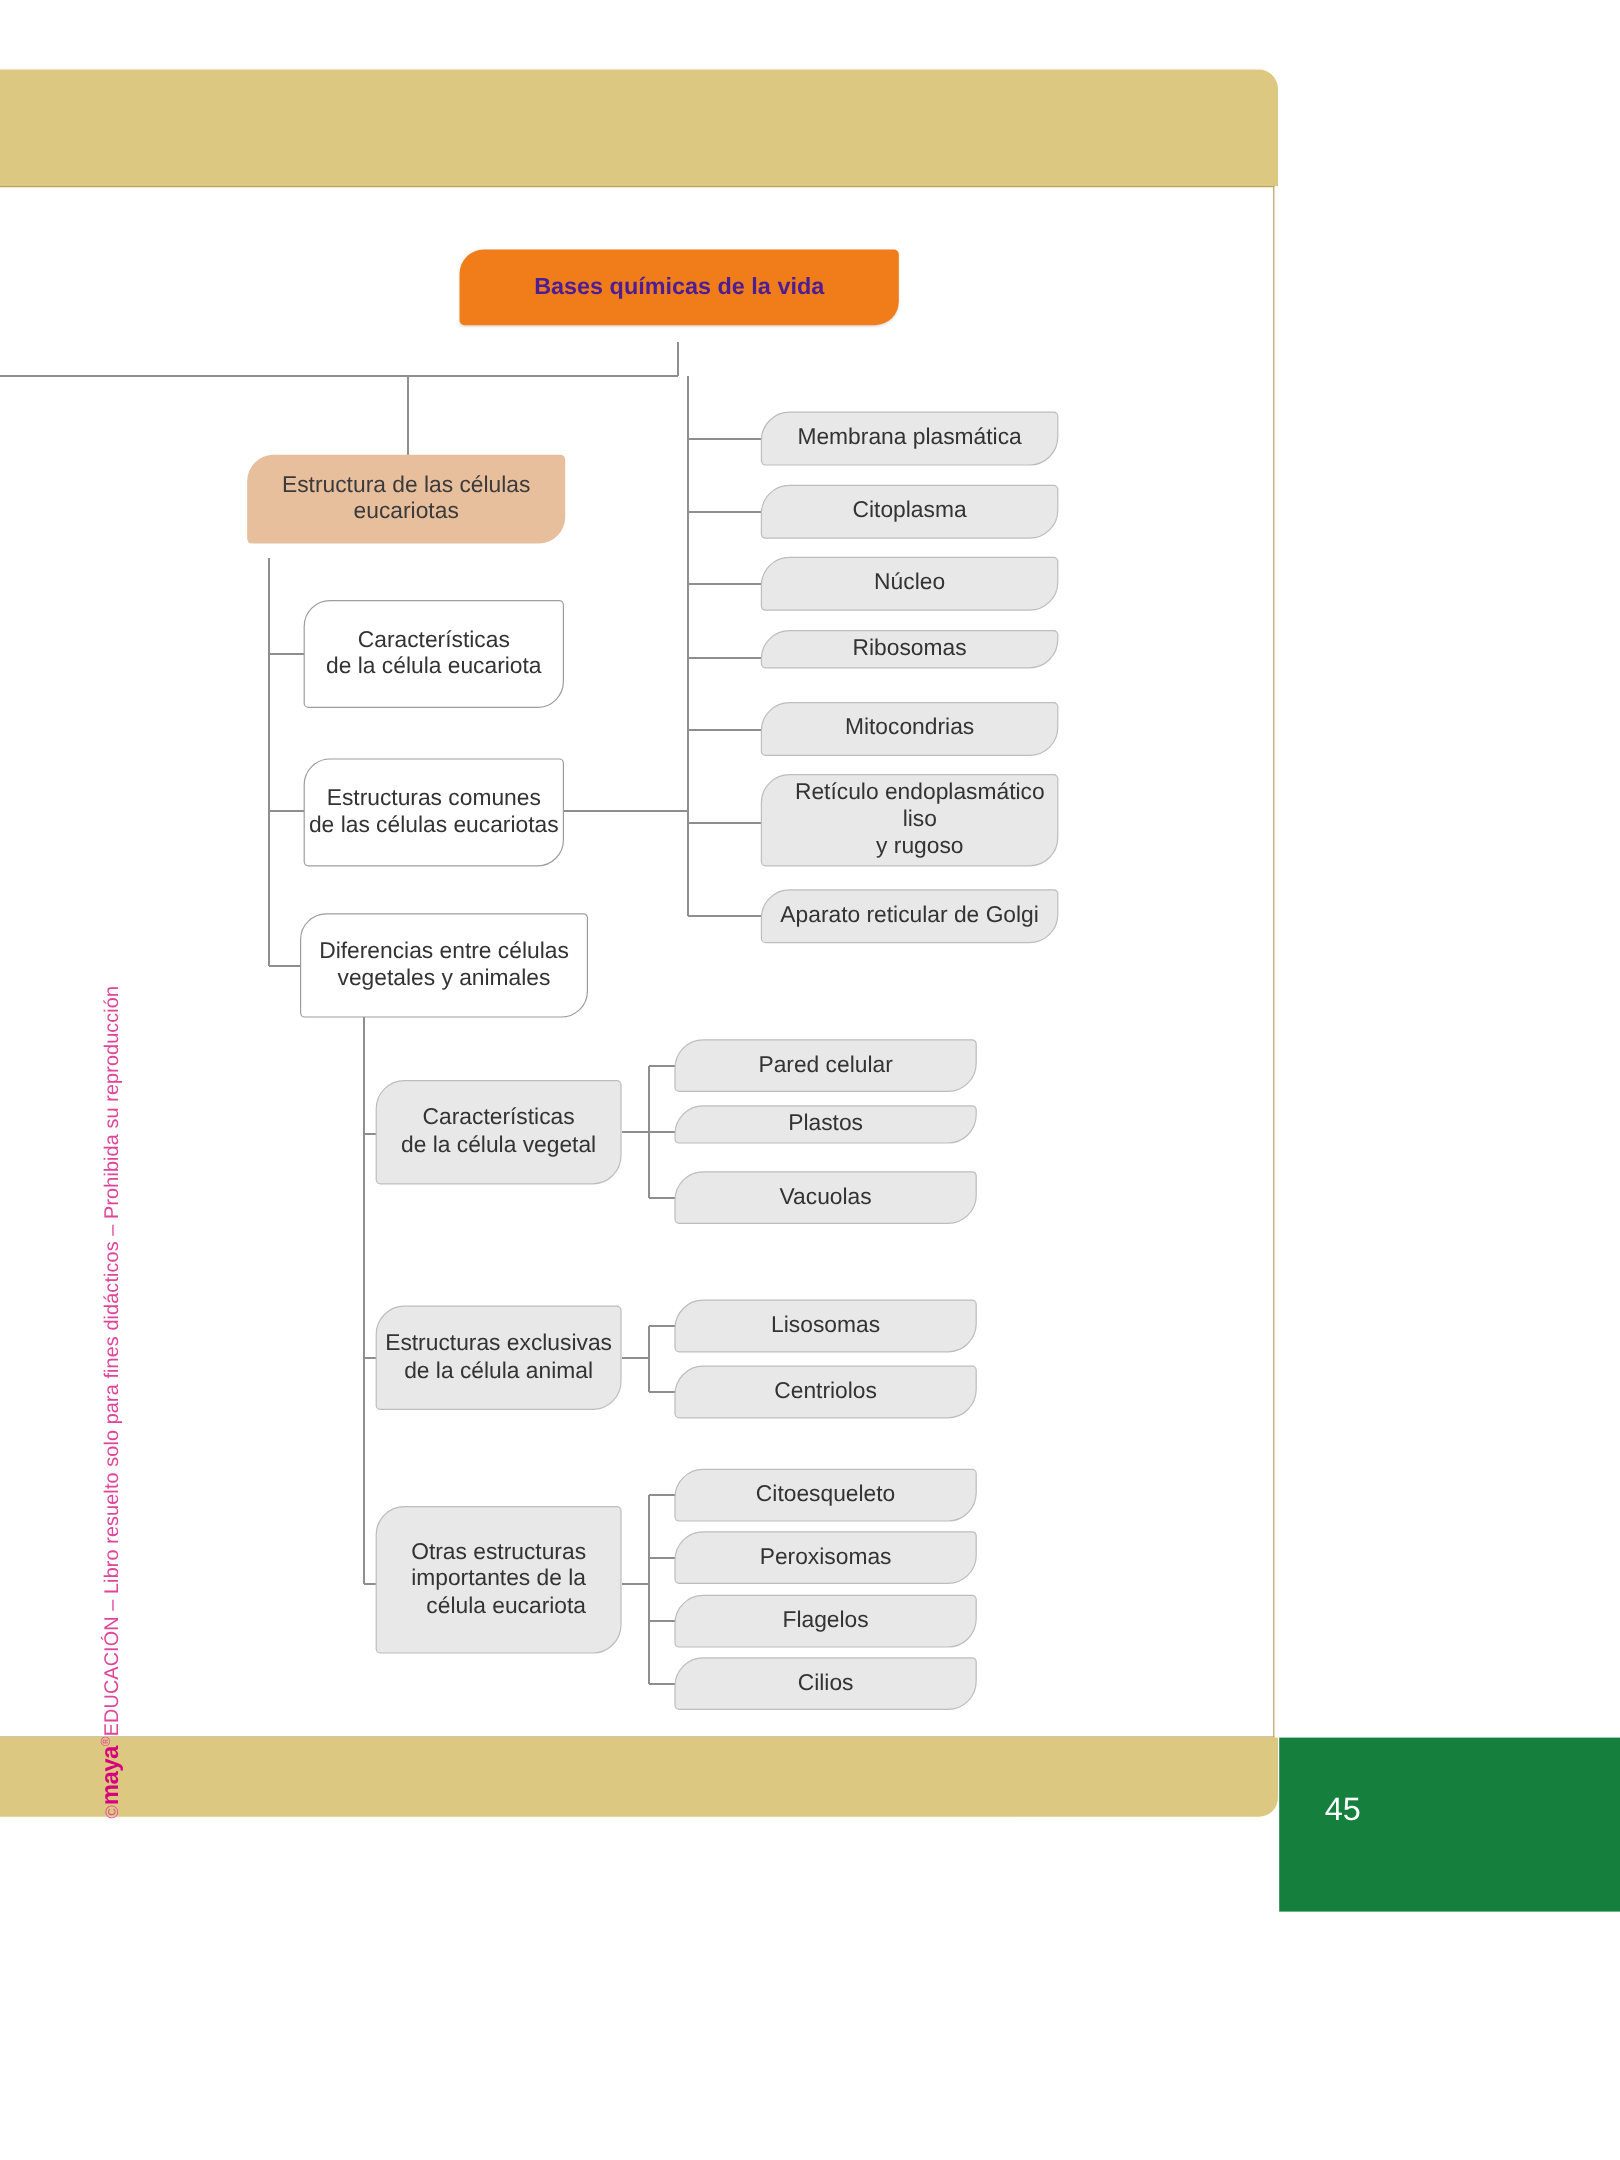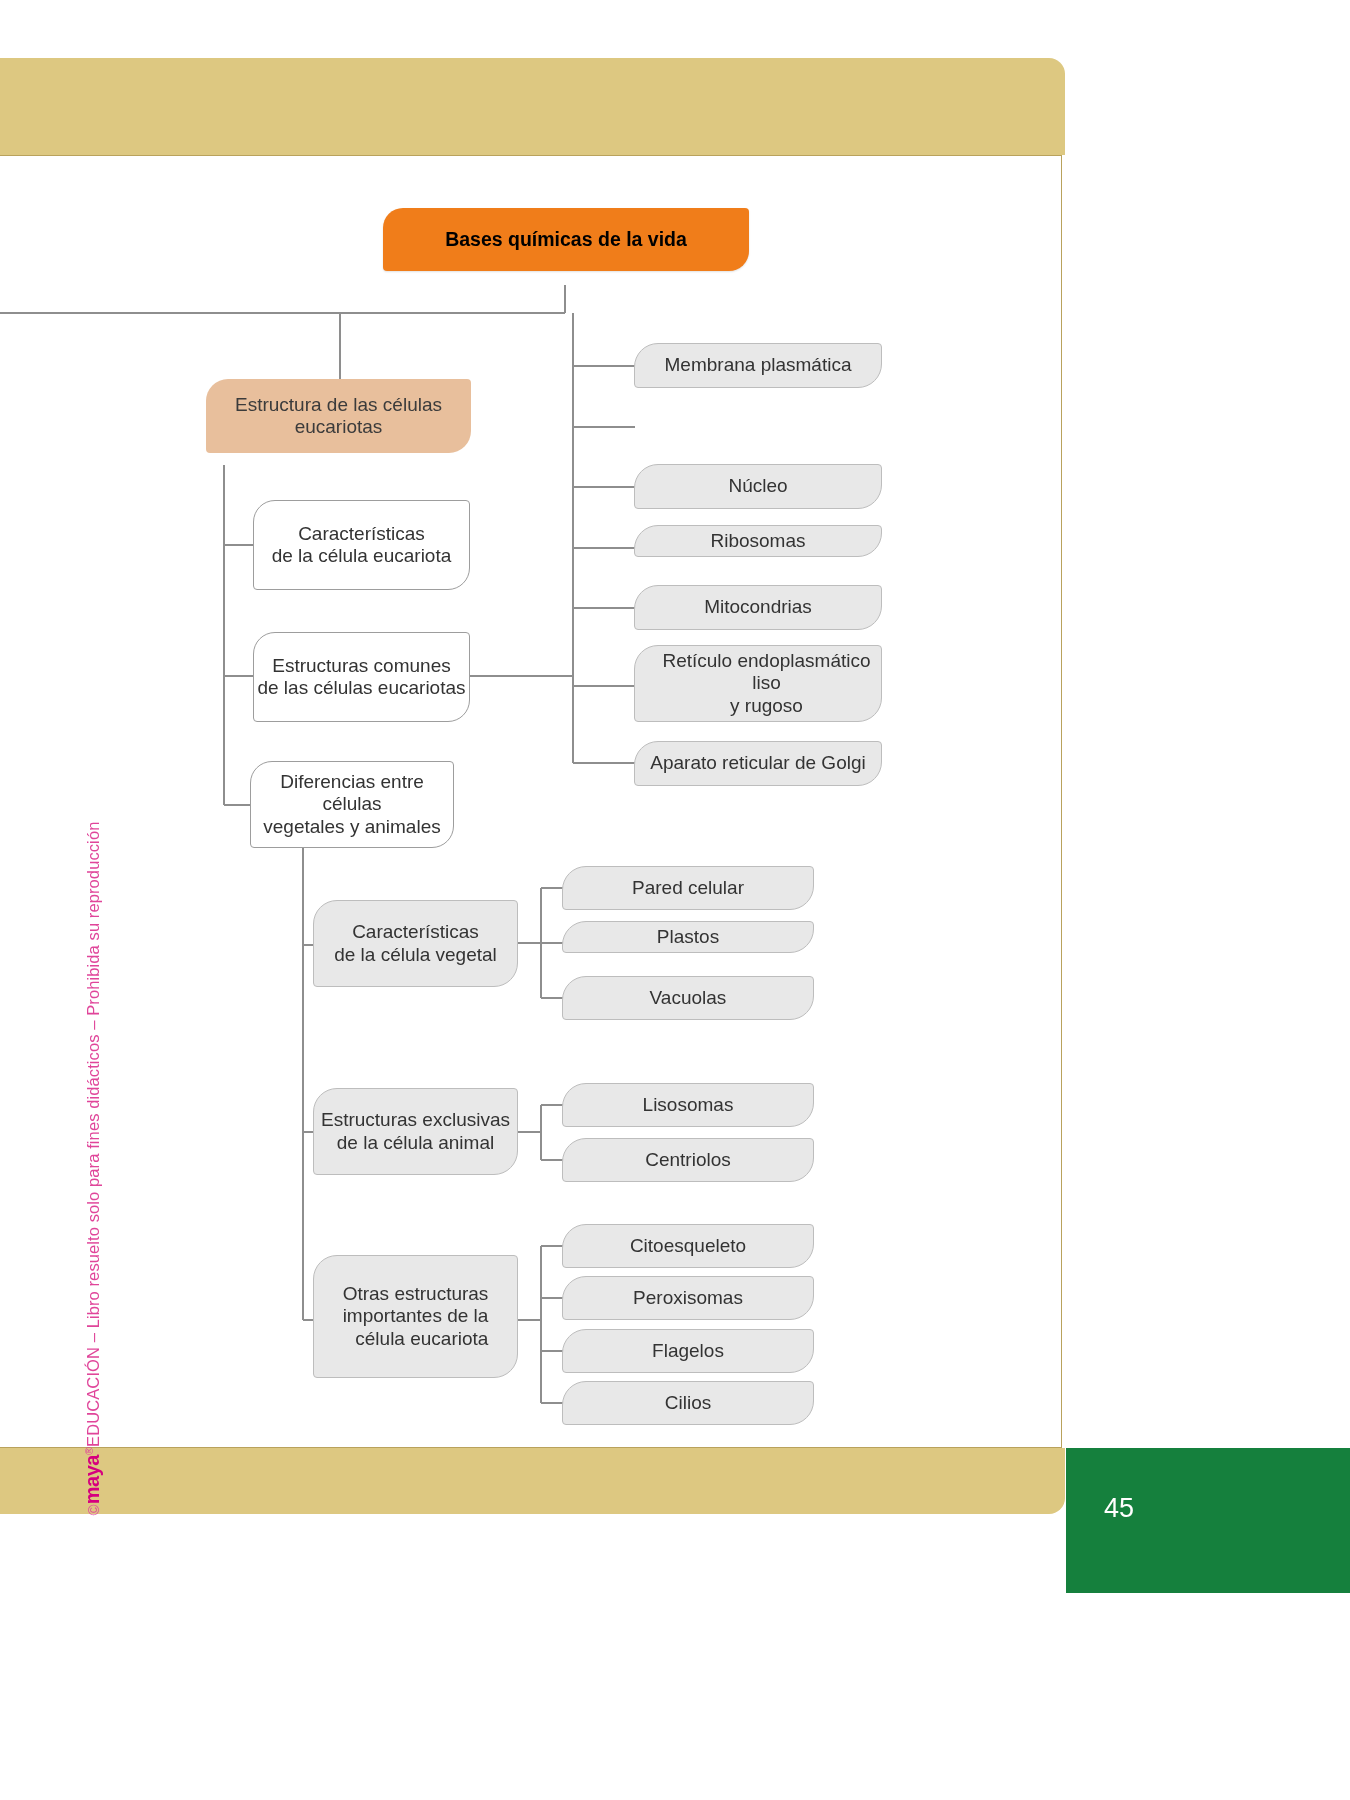--- a/index.html
+++ b/index.html
@@ -72,21 +72,21 @@
     display:flex; align-items:center; justify-content:center;
     text-align:center;
     line-height:1.18;
     color:#333333;
     font-family:"Liberation Sans", sans-serif;
   }
 
   
   .n-root{
     background:#f07d1a;
-    color:#000000;
+    color:#4c1d95;
     font-weight:bold;
     font-size:19.5px;
     border-radius:20px 4px 20px 4px;
     box-shadow:0 1px 2px rgba(0,0,0,.12);
   }
   
   .n-peach{
     background:#e8bf9c;
     color:#3b3b3b;
     font-size:19px;
@@ -191,27 +191,30 @@
     </div>
 
     <div class="node n-white" style="left:253px; top:345px; width:217px; height:90px;">
       <span class="ml">Características<br>de la célula eucariota</span>
     </div>
 
     <div class="node n-white" style="left:253px; top:477px; width:217px; height:90px;">
       <span class="ml">Estructuras comunes<br>de las células eucariotas</span>
     </div>
 
-    <div class="node n-white" style="left:250px; top:606px; width:204px; height:87px;">
+    <div class="node n-white" style="left:250px; top:606px; width:240px; height:87px;">
       <span class="ml">Diferencias entre células<br>vegetales y animales</span>
     </div>
 
     <div class="node n-gray" style="left:634px; top:188px; width:248px; height:45px;">
       <span>Membrana plasmática</span>
     </div>
+    <div class="node n-gray" style="left:634px; top:249px; width:248px; height:45px;">
+      <span>Citoplasma</span>
+    </div>
     <div class="node n-gray" style="left:634px; top:309px; width:248px; height:45px;">
       <span>Núcleo</span>
     </div>
     <div class="node n-gray" style="left:634px; top:370px; width:248px; height:32px;">
       <span>Ribosomas</span>
     </div>
     <div class="node n-gray" style="left:634px; top:430px; width:248px; height:45px;">
       <span>Mitocondrias</span>
     </div>
     <div class="node n-gray" style="left:634px; top:490px; width:248px; height:77px;padding-left:17px;">

